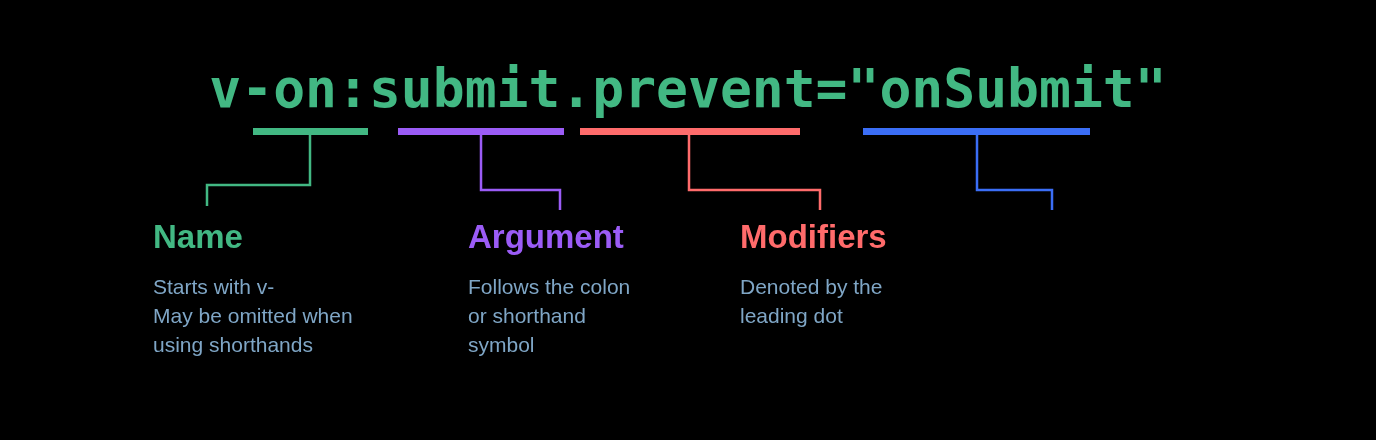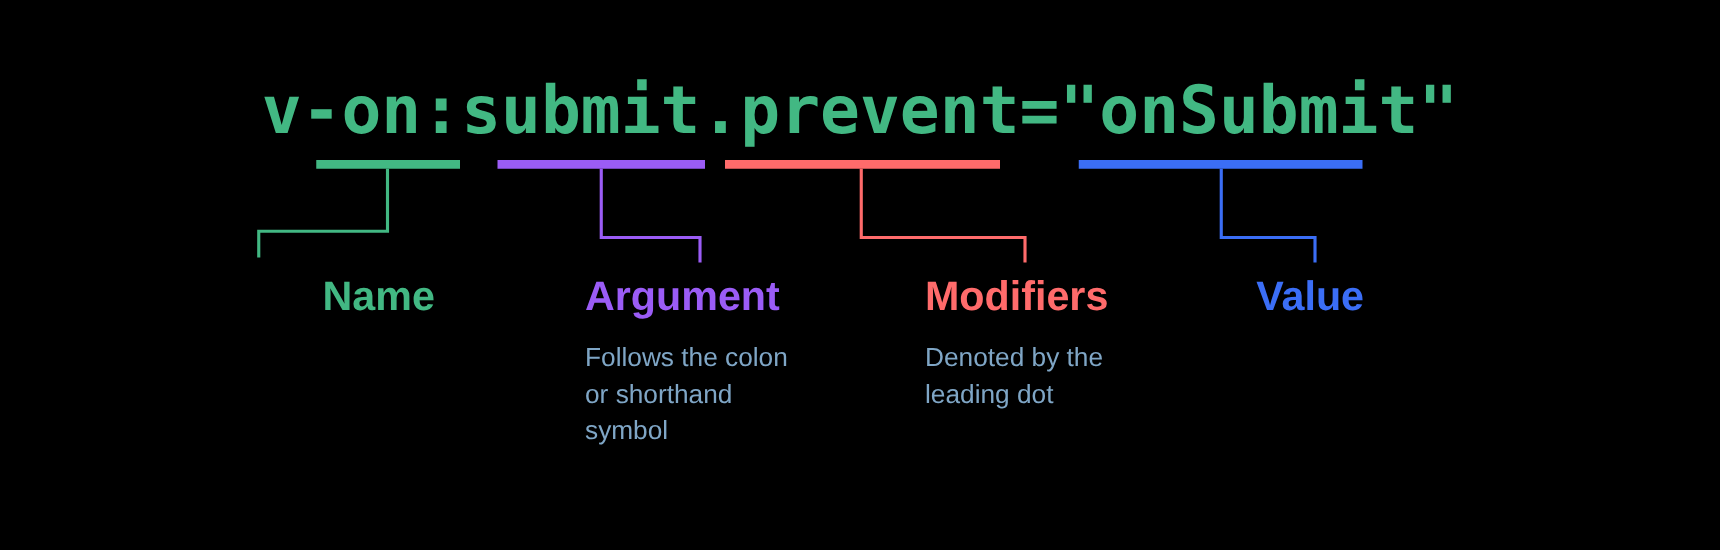--- a/index.html
+++ b/index.html
@@ -63,21 +63,21 @@
   }
   .col-desc {
     font-family: "Liberation Sans", sans-serif;
     font-size: 21px;
     font-weight: 400;
     line-height: 29px;
     color: #7fa6c6;
     white-space: pre-line;
   }
 
-  #col-0 { left: 153px; width: 300px; text-align: center; }
+  #col-0 { left: 153px; width: 300px; }
   #col-1 { left: 468px; width: 260px; }
   #col-2 { left: 740px; width: 250px; }
   #col-3 { left: 1005px; width: 330px; }
 
   #title-0 { color: #42b883; }
   #title-1 { color: #9b5cf6; }
   #title-2 { color: #ff6b6b; }
   #title-3 { color: #3b6ef6; }
 </style>
 </head>
@@ -101,32 +101,34 @@
         <path d="M 689 135 L 689 190 L 820 190 L 820 210" stroke="#ff6b6b" stroke-width="2.5" fill="none"></path>
       </g>
     <g id="seg-3">
         <rect x="863" y="128" width="227" height="7" fill="#3b6ef6"></rect>
         <path d="M 977 135 L 977 190 L 1052 190 L 1052 210" stroke="#3b6ef6" stroke-width="2.5" fill="none"></path>
       </g>
   </svg>
 
   <div class="col" id="col-0">
     <div class="col-title" id="title-0" style="color: rgb(66, 184, 131);">Name</div>
+    <div class="col-desc" style="color: rgb(127, 166, 198);">Starts with v-
+May be omitted when
+using shorthands</div>
   </div>
 
   <div class="col" id="col-1">
     <div class="col-title" id="title-1" style="color: rgb(155, 92, 246);">Argument</div>
     <div class="col-desc" style="color: rgb(127, 166, 198);">Follows the colon
 or shorthand
 symbol</div>
   </div>
 
   <div class="col" id="col-2">
     <div class="col-title" id="title-2" style="color: rgb(255, 107, 107);">Modifiers</div>
     <div class="col-desc" style="color: rgb(127, 166, 198);">Denoted by the
 leading dot</div>
   </div>
 
   <div class="col" id="col-3">
-    <div class="col-title" id="title-3" style="color: rgb(59, 110, 246);">Value</div>
   </div>
 
 </div>
 
 </body></html>

